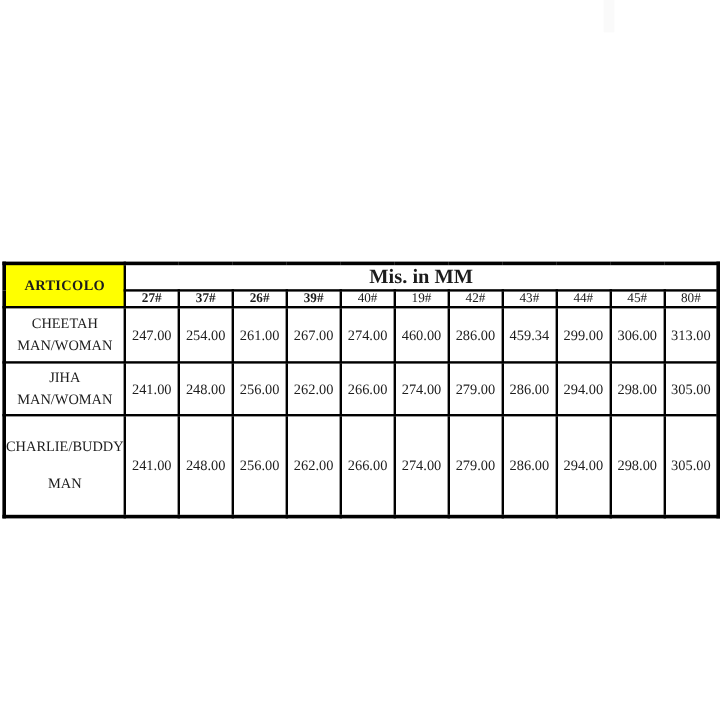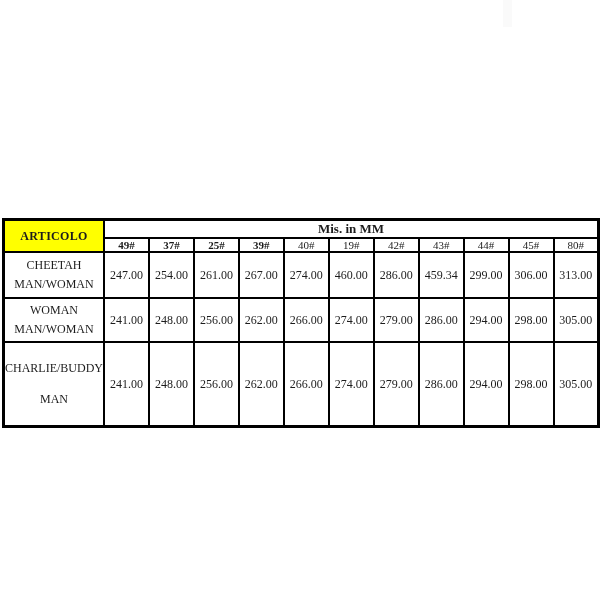--- a/index.html
+++ b/index.html
@@ -22,21 +22,21 @@
     text-align:center; vertical-align:middle; overflow:hidden;
   }
   col.c-label { width:89px; }
   col.c-size  { width:45px; }
   thead tr.span-header-row { height:15px; }
   thead tr.size-header-row { height:12px; }
   tbody tr:nth-child(1) { height:46px;font-family:Liberation Serif, serif; }
   tbody tr:nth-child(2) { height:44px; }
   tbody tr:nth-child(3) { height:67px; }
   th.articolo { font-weight:bold; font-size:12px; letter-spacing:0.3px; }
-  th.mis { font-weight:bold; font-size:13px; }
+  th.mis { font-weight:bold; font-size:17px; }
   th.size-th { font-weight:normal; font-size:11px; }
   th.size-th.bold { font-weight:bold; }
   td.value-cell { font-size:12px; font-weight:normal; }
   td.article-label-cell { font-size:12px; }
   .label-wrap {
     display:flex; flex-direction:column; justify-content:space-evenly;
     align-items:center; width:100%;
   }
   tbody tr:nth-child(1) .label-wrap { height:44px; }
   tbody tr:nth-child(2) .label-wrap { height:42px; }
@@ -63,23 +63,23 @@
       <col class="c-size">
         <col class="c-size">
         <col class="c-size">
     </colgroup>
     <thead>
       <tr class="span-header-row">
         <th class="articolo" rowspan="2" style="background: rgb(255, 255, 0);">ARTICOLO</th>
         <th class="mis" colspan="11">Mis. in MM</th>
       </tr>
       <tr class="size-header-row" id="size-header-row">
-          <th class="size-th bold">49#</th>
+          <th class="size-th bold">27#</th>
           <th class="size-th bold">37#</th>
-          <th class="size-th bold">25#</th>
+          <th class="size-th bold">26#</th>
           <th class="size-th bold">39#</th>
           <th class="size-th">40#</th>
           <th class="size-th">19#</th>
           <th class="size-th">42#</th>
           <th class="size-th">43#</th>
           <th class="size-th">44#</th>
           <th class="size-th">45#</th>
           <th class="size-th">80#</th>
         </tr>
     </thead>
@@ -99,21 +99,21 @@
           <td class="value-cell">460.00</td>
           <td class="value-cell">286.00</td>
           <td class="value-cell">459.34</td>
           <td class="value-cell">299.00</td>
           <td class="value-cell">306.00</td>
           <td class="value-cell">313.00</td>
         </tr>
         <tr>
           <td class="article-label-cell">
             <div class="label-wrap">
-              <span class="label-line">WOMAN</span>
+              <span class="label-line">JIHA</span>
               <span class="label-line">MAN/WOMAN</span>
             </div>
           </td>
           <td class="value-cell">241.00</td>
           <td class="value-cell">248.00</td>
           <td class="value-cell">256.00</td>
           <td class="value-cell">262.00</td>
           <td class="value-cell">266.00</td>
           <td class="value-cell">274.00</td>
           <td class="value-cell">279.00</td>

